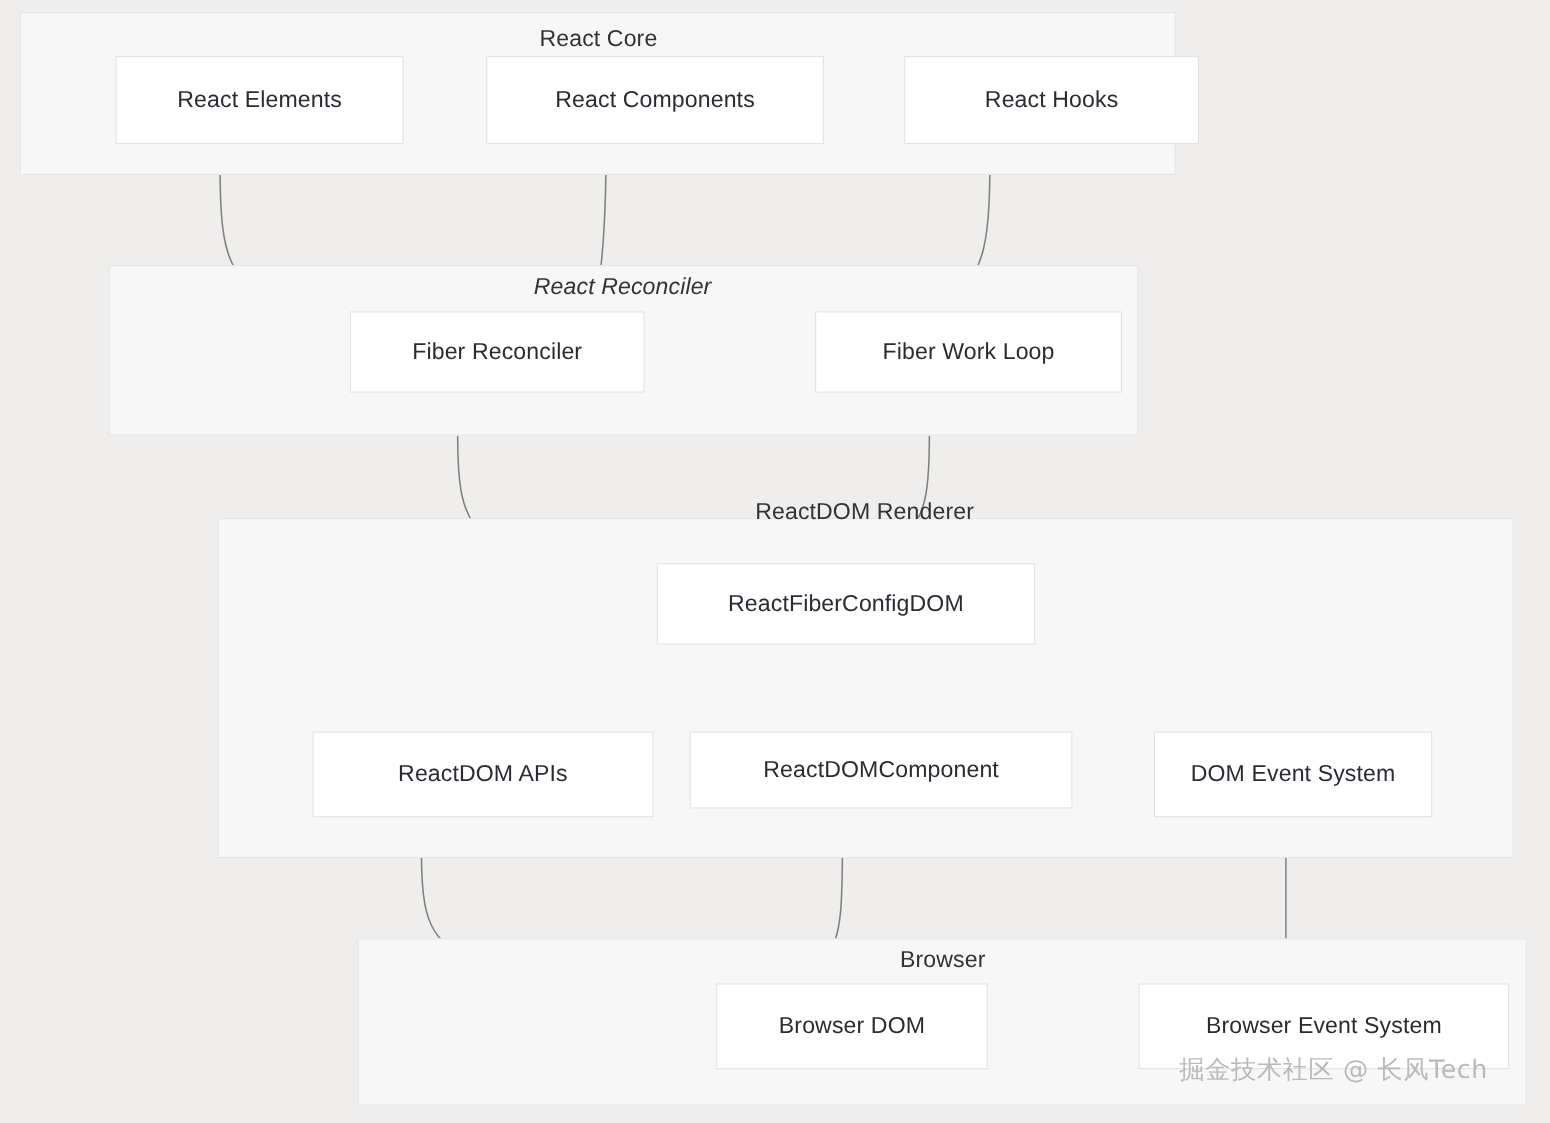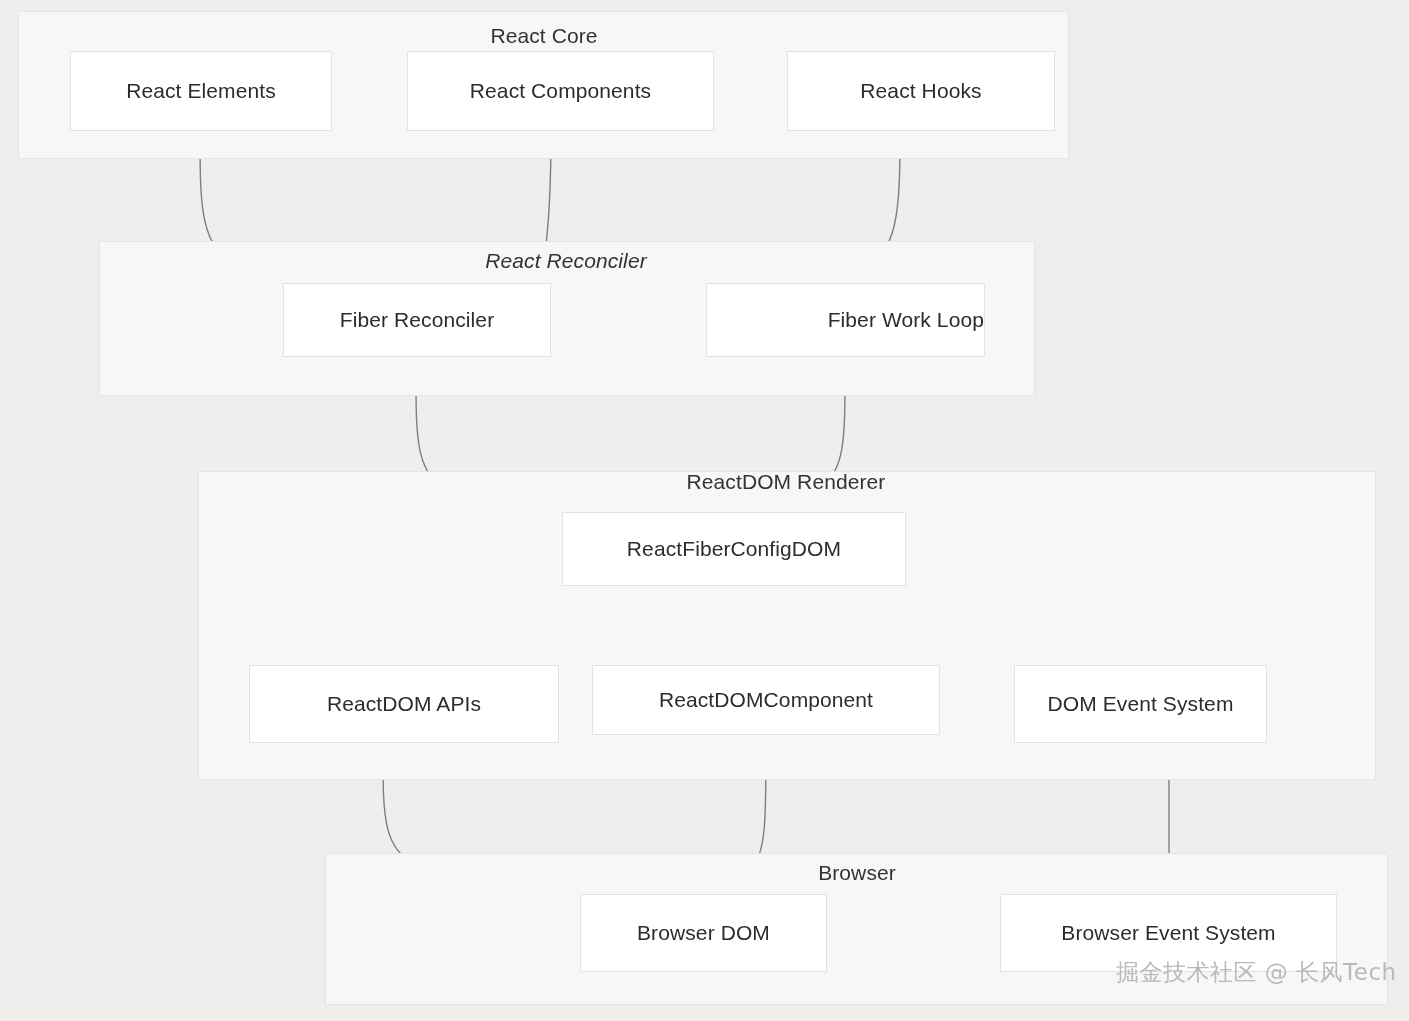--- a/index.html
+++ b/index.html
@@ -40,20 +40,21 @@
     letter-spacing: 0.1px;
   }
   .node {
     position: absolute;
     background: #ffffff;
     border: 1px solid #e2e2e2;
     box-sizing: border-box;
     display: flex;
     align-items: center;
     justify-content: center;
+    margin-left: 35px;
   }
   .node-label {
     font-size: 21px;
     color: #2b2b33;
     white-space: nowrap;
     letter-spacing: 0.1px;
   }
   .watermark {
     position: absolute;
     font-size: 23px;
@@ -87,55 +88,55 @@
         <path d="M 1169 743 L 1169 884" fill="none" stroke="#7f7f7f" stroke-width="1.4" marker-end="url(#arrowhead)"></path>
       </g>
   </svg>
 
   <div id="clusters-group">
       <div class="cluster" style="left: 18px; top: 11px; width: 1051px; height: 148px;"></div>
       <div class="cluster-label" style="left: 544px; top: 24px;">React Core</div>
       <div class="cluster" style="left: 99px; top: 241px; width: 936px; height: 155px;"></div>
       <div class="cluster-label" style="left: 566px; top: 249px; font-style: italic;">React Reconciler</div>
       <div class="cluster" style="left: 198px; top: 471px; width: 1178px; height: 309px;"></div>
-      <div class="cluster-label" style="left: 786px; top: 470px;">ReactDOM Renderer</div>
+      <div class="cluster-label" style="left: 786px; top: 454px;">ReactDOM Renderer</div>
       <div class="cluster" style="left: 325px; top: 853px; width: 1063px; height: 152px;"></div>
       <div class="cluster-label" style="left: 857px; top: 861px;">Browser</div>
     </div>
   <div id="nodes-group">
       <div class="node" style="left: 70px; top: 51px; width: 262px; height: 80px;">
         <span class="node-label">React Elements</span>
       </div>
       <div class="node" style="left: 407px; top: 51px; width: 307px; height: 80px;">
         <span class="node-label">React Components</span>
       </div>
       <div class="node" style="left: 787px; top: 51px; width: 268px; height: 80px;">
         <span class="node-label">React Hooks</span>
       </div>
       <div class="node" style="left: 283px; top: 283px; width: 268px; height: 74px;">
         <span class="node-label">Fiber Reconciler</span>
       </div>
-      <div class="node" style="left: 706px; top: 283px; width: 279px; height: 74px; justify-content: flex-end;">
+      <div class="node" style="left: 706px; top: 283px; width: 279px; height: 74px;">
         <span class="node-label">Fiber Work Loop</span>
       </div>
       <div class="node" style="left: 562px; top: 512px; width: 344px; height: 74px;">
         <span class="node-label">ReactFiberConfigDOM</span>
       </div>
       <div class="node" style="left: 249px; top: 665px; width: 310px; height: 78px;">
         <span class="node-label">ReactDOM APIs</span>
       </div>
       <div class="node" style="left: 592px; top: 665px; width: 348px; height: 70px;">
         <span class="node-label">ReactDOMComponent</span>
       </div>
       <div class="node" style="left: 1014px; top: 665px; width: 253px; height: 78px;">
         <span class="node-label">DOM Event System</span>
       </div>
-      <div class="node" style="left: 580px; top: 894px; width: 247px; height: 78px;">
+      <div class="node" style="left: 616px; top: 894px; width: 247px; height: 78px;">
         <span class="node-label">Browser DOM</span>
       </div>
       <div class="node" style="left: 1000px; top: 894px; width: 337px; height: 78px;">
         <span class="node-label">Browser Event System</span>
       </div>
     </div>
 
-  <div class="watermark" style="left: 1072px; top: 957px; margin-left: 44px;">掘金技术社区 @ 长风Tech</div>
+  <div class="watermark" style="left: 1072px; top: 957px;">掘金技术社区 @ 长风Tech</div>
 
 </div>
 
 </body></html>

